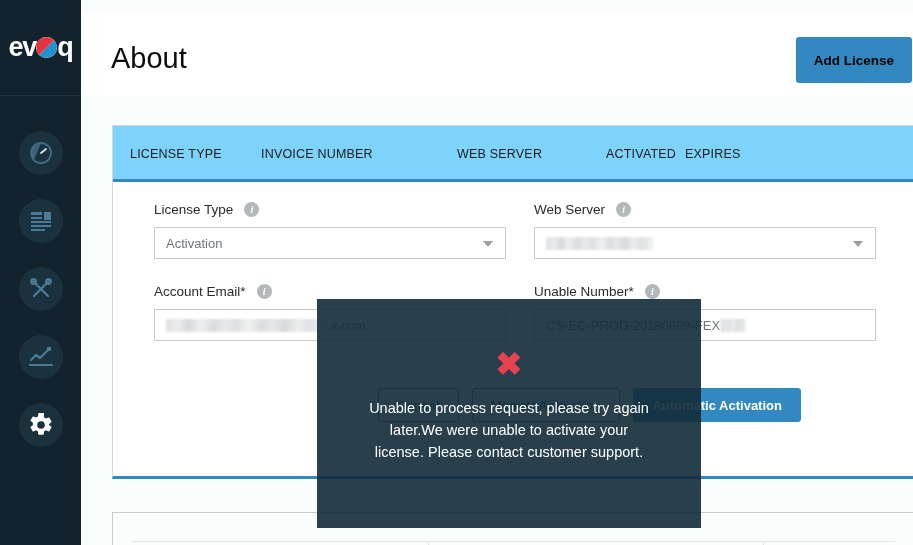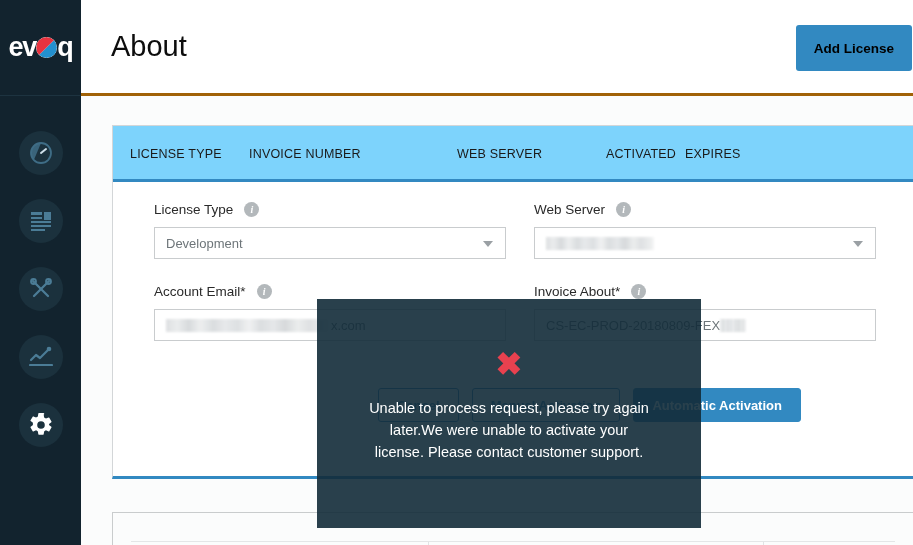--- a/index.html
+++ b/index.html
@@ -89,24 +89,24 @@
     display: flex;
     align-items: center;
     justify-content: center;
   }
   .nav-item.active .nav-circle { background: #1b313d; }
   .nav-ico svg { display: block; }
 
   
   #header {
     position: absolute;
-    left: 81px; top: 0;
+    left: 81px; top: 12px;
     width: 832px; height: 96px;
     background: #ffffff;
-    border-bottom: 3px solid #a16207;
+    border-bottom: 1px solid #a16207;
   }
   #page-title {
     position: absolute;
     left: 30px; top: 30px;
     font-size: 29px;
     font-weight: 300;
     color: #0d0d0d;
     letter-spacing: 0px;
   }
   #add-license-btn {
@@ -155,21 +155,21 @@
   }
   .col-h {
     position: absolute;
     top: 21px;
     font-size: 12.5px;
     color: #1a1a1a;
     letter-spacing: 0.2px;
     white-space: nowrap;
   }
   .col-h.c0 { left: 17px; }
-  .col-h.c1 { left: 136px; }
+  .col-h.c1 { left: 148px; }
   .col-h.c2 { left: 344px; }
   .col-h.c3 { left: 493px; }
   .col-h.c4 { left: 572px; }
 
   
   #form-body {
     position: relative;
     height: 294px;
     background: #ffffff;
   }
@@ -443,21 +443,21 @@
       </div>
 
       <div id="form-body">
 
         <div class="field left row1">
           <div class="field-label">
             <span>License Type</span>
             <span class="info-icon">i</span>
           </div>
           <div class="input-box">
-            <span>Development</span>
+            <span>Activation</span>
             <span class="caret"></span>
           </div>
         </div>
 
         <div class="field right row1">
           <div class="field-label">
             <span>Web Server</span>
             <span class="info-icon">i</span>
           </div>
           <div class="input-box">
@@ -472,21 +472,21 @@
             <span class="info-icon">i</span>
           </div>
           <div class="input-box">
             <span class="redact w1"></span>
             <span class="tail">x.com</span>
           </div>
         </div>
 
         <div class="field right row2">
           <div class="field-label">
-            <span>Invoice About*</span>
+            <span>Unable Number*</span>
             <span class="info-icon">i</span>
           </div>
           <div class="input-box">
             <span>CS-EC-PROD-20180809-FEX</span>
             <span class="redact w3"></span>
           </div>
         </div>
 
         <div id="actions">
           <button class="btn-out">Cancel</button>

